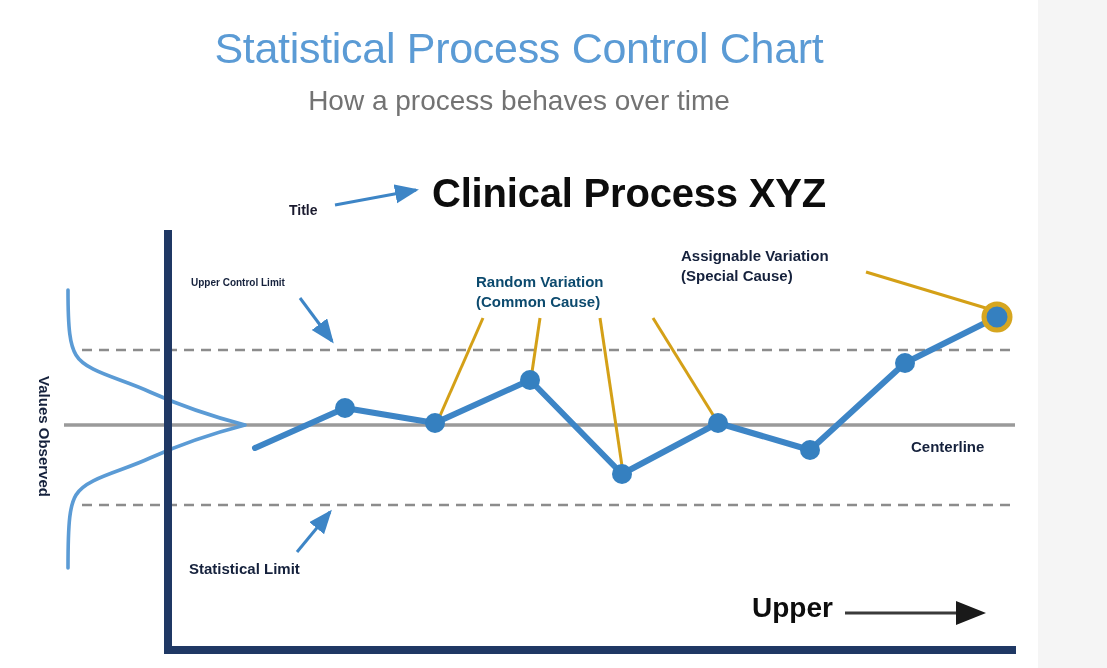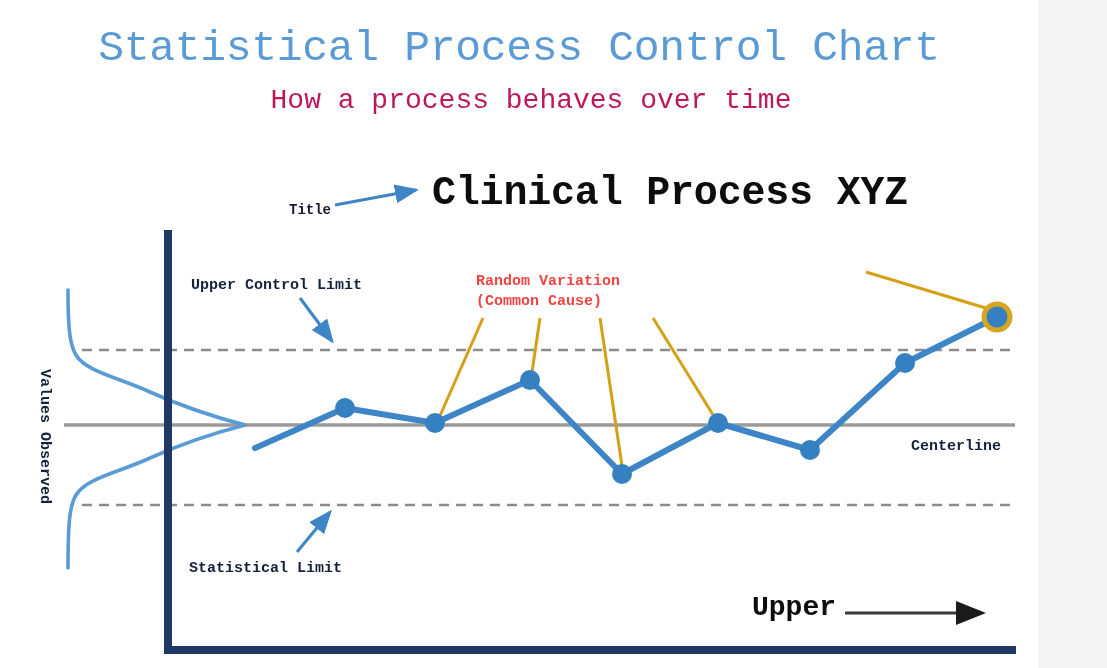--- a/index.html
+++ b/index.html
@@ -6,21 +6,20 @@
   body{
     width:1107px;height:668px;
     background:#f5f5f5;
     font-family:"Liberation Sans", sans-serif;
     overflow:hidden;
   }
   #canvas{
     position:relative;
     width:1107px;height:516px;
     background:#f5f5f5;
-    font-family:Liberation Mono, monospace;
   }
   #sheet{
     position:absolute;left:0;top:0;
     width:1038px;height:668px;
     background:#ffffff;
   }
   #chart-svg{
     position:absolute;left:0;top:0;
     width:1038px;height:668px;
   }
@@ -33,46 +32,45 @@
     text-align:center;
     font-size:43px;
     color:#5b9bd5;
     font-weight:400;
     letter-spacing:-0.3px;
   }
   #doc-subtitle{
     left:0;top:85px;width:1038px;
     text-align:center;
     font-size:28px;
-    color:#be185d;
+    color:#737373;
     font-weight:400;
-    padding-left:12px;
   }
   #chart-heading{
     left:432px;top:171px;
     font-size:40px;
     font-weight:bold;
     color:#0d0d0d;
     letter-spacing:-0.2px;
   }
   #lbl-title{
     left:289px;top:202px;
     font-size:14px;font-weight:bold;color:#1a1a2e;
   }
   #lbl-ucl{
     left:191px;top:277px;
-    font-size:15px;font-weight:bold;color:#15213c;
+    font-size:10px;font-weight:bold;color:#15213c;
   }
   #lbl-lcl{
     left:189px;top:560px;
     font-size:15px;font-weight:bold;color:#15213c;
   }
   #lbl-random{
     left:476px;top:272px;
-    font-size:15px;font-weight:bold;color:#ef4444;
+    font-size:15px;font-weight:bold;color:#0c4a6e;
     line-height:20px;
   }
   #lbl-assignable{
     left:681px;top:246px;
     font-size:15px;font-weight:bold;color:#15213c;
     line-height:20px;
   }
   #lbl-centerline{
     left:911px;top:438px;
     font-size:15px;font-weight:bold;color:#15213c;
@@ -181,20 +179,22 @@
 
     <div class="txt" id="lbl-title">Title</div>
 
     <div class="txt" id="lbl-ucl">Upper Control Limit</div>
 
     <div class="txt" id="lbl-lcl">Statistical Limit</div>
 
     <div class="txt" id="lbl-random">Random Variation
 (Common Cause)</div>
 
+    <div class="txt" id="lbl-assignable">Assignable Variation
+(Special Cause)</div>
 
     <div class="txt" id="lbl-centerline">Centerline</div>
 
     <div class="txt" id="lbl-time">Upper</div>
 
     <div class="txt" id="lbl-yaxis">Values Observed</div>
 
   </div>
 </div>
 

